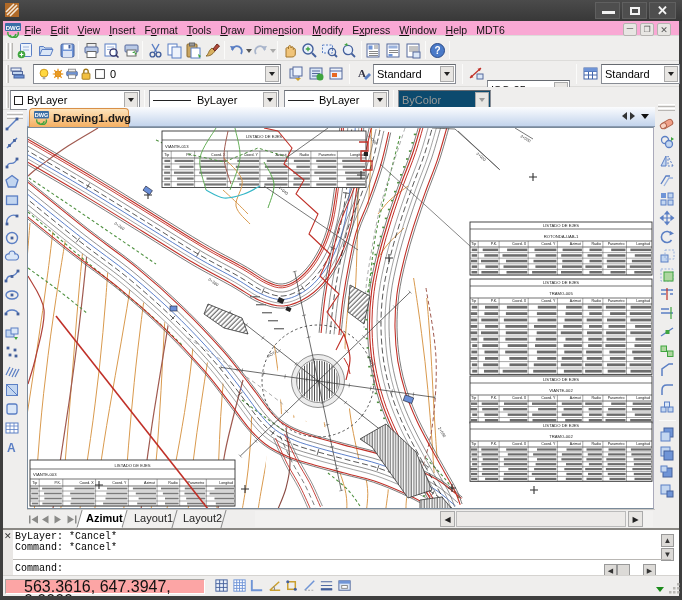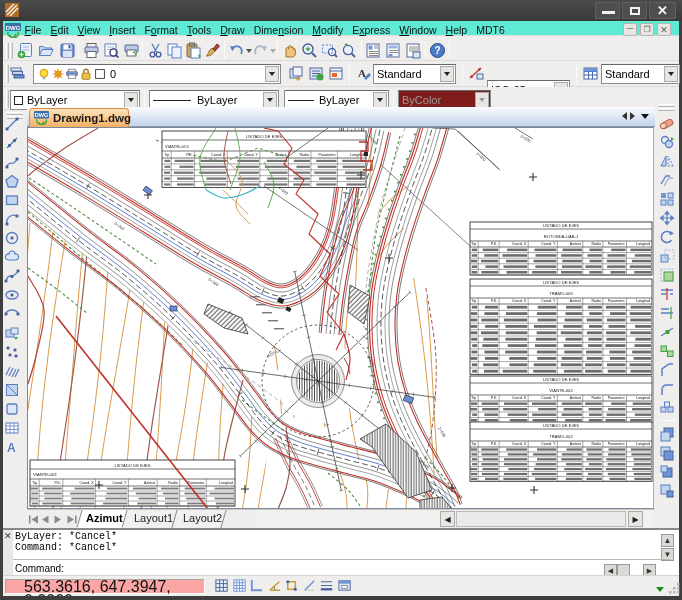--- a/index.html
+++ b/index.html
@@ -17,21 +17,21 @@
       <div style="position:absolute;left:6px;top:8px;width:13px;height:3px;background:#f2f2f2"></div>
     </div>
  <div style="position:absolute;left:622px;top:2px;width:25px;height:17px;background:#4e4e4e;border:1px solid #606060">
       <div style="position:absolute;left:7px;top:4px;width:10px;height:8px;border:2px solid #f2f2f2"></div>
     </div>
  <div style="position:absolute;left:649px;top:2px;width:27px;height:17px;background:#4e4e4e;border:1px solid #606060;color:#f5f5f5;text-align:center;font-size:13px;font-weight:bold;line-height:16px;font-family:'Liberation Sans',sans-serif">✕</div>
 </div>
 
 <div id="win">
 
-<div class="row" style="top:0;height:15px;background:#5eead4;border-bottom:1px solid #dddcda">
+<div class="row" style="top:0;height:15px;background:#f9a8d4;border-bottom:1px solid #dddcda">
  <svg width="16" height="15" style="position:absolute;left:2px;top:2px" viewBox="0 0 16 15">
         <rect x="0" y="0" width="16" height="8" rx="1" fill="#3a6ea5"></rect>
         <text x="8" y="6.5" font-size="6" font-weight="bold" fill="#fff" text-anchor="middle" font-family="Liberation Sans">DWG</text>
         <path d="M3,9 a4,4 0 0 0 8,2 M13,9 a4,4 0 0 1 -8,3" fill="none" stroke="#3fa53f" stroke-width="1.5"></path>
       </svg>
  <div style="position:absolute;left:17px;top:3px;font-size:10.5px;color:#111">
   <span style="margin:0 4.5px"><u>F</u>ile</span><span style="margin:0 4.5px"><u>E</u>dit</span><span style="margin:0 4.5px"><u>V</u>iew</span><span style="margin:0 4.5px"><u>I</u>nsert</span><span style="margin:0 4.5px">F<u>o</u>rmat</span><span style="margin:0 4.5px"><u>T</u>ools</span><span style="margin:0 4.5px"><u>D</u>raw</span><span style="margin:0 4.5px">Dime<u>n</u>sion</span><span style="margin:0 4.5px"><u>M</u>odify</span><span style="margin:0 4.5px">E<u>x</u>press</span><span style="margin:0 4.5px"><u>W</u>indow</span><span style="margin:0 4.5px"><u>H</u>elp</span><span style="margin:0 4.5px">MDT6</span>
  </div>
  <div style="position:absolute;left:620px;top:2px;width:14px;height:13px;background:#e8e6e3;border:1px solid #b5b3b0;border-radius:2px;font-size:9px;text-align:center;line-height:9px;color:#555">─</div>
  <div style="position:absolute;left:637px;top:2px;width:14px;height:13px;background:#e8e6e3;border:1px solid #b5b3b0;border-radius:2px;font-size:8px;text-align:center;line-height:12px;color:#555">❐</div>
@@ -263,21 +263,21 @@
           <div style="position:absolute;left:3px;top:5px;width:0;height:0;border:3.5px solid transparent;border-top:4.5px solid #222"></div>
         </div>
       </div>
       <div style="position:absolute;left:284px;top:90px;width:105px;height:20px;background:#fff;border:1px solid #888c94;border-top-color:#666a70;box-sizing:border-box;color:#000;font-size:11px;line-height:18px;white-space:nowrap">
         <div style="position:absolute;left:3px;top:0;right:16px;overflow:hidden"><span style="display:inline-block;width:26px;height:1px;background:#222;vertical-align:3px;margin-right:5px"></span>ByLayer</div>
         <div style="position:absolute;right:1px;top:1px;width:14px;height:16px;background:#e8e6e3;border:1px solid #aaa;box-sizing:border-box">
           <div style="position:absolute;left:3px;top:5px;width:0;height:0;border:3.5px solid transparent;border-top:4.5px solid #222"></div>
         </div>
       </div>
       <div style="position:absolute;left:393px;top:90px;width:1px;height:20px;background:#c7c5c2;border-right:1px solid #fbfbfa"></div>
-      <div style="position:absolute;left:398px;top:90px;width:93px;height:20px;background:#7f1d1d;border:1px solid #888c94;border-top-color:#666a70;box-sizing:border-box;color:#9a9a98;font-size:11px;line-height:18px;white-space:nowrap">
+      <div style="position:absolute;left:398px;top:90px;width:93px;height:20px;background:#0c4a6e;border:1px solid #888c94;border-top-color:#666a70;box-sizing:border-box;color:#9a9a98;font-size:11px;line-height:18px;white-space:nowrap">
         <div style="position:absolute;left:3px;top:0;right:16px;overflow:hidden">ByColor</div>
         <div style="position:absolute;right:1px;top:1px;width:14px;height:16px;background:#e8e6e3;border:1px solid #aaa;box-sizing:border-box">
           <div style="position:absolute;left:3px;top:5px;width:0;height:0;border:3.5px solid transparent;border-top:4.5px solid #999"></div>
         </div>
       </div>
     </div>
 
 </div>
 
 <div style="position:absolute;left:3px;top:110px;width:24px;height:420px;background:#efeeed">
@@ -1265,21 +1265,21 @@
 </div>
 
 <div style="position:absolute;left:3px;top:528px;width:676px;height:47px;background:#fff;border-top:2px solid #8a8884">
  <div style="position:absolute;left:0;top:0;width:10px;height:47px;background:#e9e7e5"></div>
  <span style="position:absolute;left:1px;top:1px;font-size:9px;color:#333">✕</span>
  <div style="position:absolute;left:12px;top:2px;font-family:'Liberation Mono',monospace;font-size:10px;color:#000;line-height:10.5px;white-space:pre">ByLayer: *Cancel*
 Command: *Cancel*</div>
  <div style="position:absolute;left:658px;top:4px;width:13px;height:13px;background:#dcdad7;border:1px solid #999;text-align:center;font-size:8px;line-height:12px;color:#333">▲</div>
  <div style="position:absolute;left:658px;top:18px;width:13px;height:13px;background:#dcdad7;border:1px solid #999;text-align:center;font-size:8px;line-height:12px;color:#333">▼</div>
  <div style="position:absolute;left:10px;top:29px;right:8px;height:1px;background:#b9b7b4"></div>
- <div style="position:absolute;left:12px;top:33px;font-family:Liberation Sans, sans-serif;font-size:10px;color:#000">Command:</div>
+ <div style="position:absolute;left:12px;top:33px;font-family:Liberation Mono, monospace;font-size:10px;color:#000">Command:</div>
  <div style="position:absolute;left:601px;top:34px;width:13px;height:12px;background:#dcdad7;border:1px solid #999;text-align:center;font-size:7px;line-height:11px;color:#333">◀</div>
  <div style="position:absolute;left:614px;top:34px;width:13px;height:12px;background:#dcdad7;border:1px solid #999"></div>
  <div style="position:absolute;left:640px;top:34px;width:13px;height:12px;background:#dcdad7;border:1px solid #999;text-align:center;font-size:7px;line-height:11px;color:#333">▶</div>
 </div>
 
 <div style="position:absolute;left:3px;top:575px;width:676px;height:21px;background:#efeeed;border-top:1px solid #d5d3d0">
  <div style="position:absolute;left:2px;top:3px;width:200px;height:15px;background:#fca5a5;border:1px solid #a8a6a2;border-bottom-color:#fff;border-right-color:#fff;font-size:16px;line-height:14px;padding-left:18px;color:#111">563.3616, 647.3947, 0.0000</div>
  <div style="position:absolute;left:653px;top:11px;width:0;height:0;border:4px solid transparent;border-top:5px solid #1a8a1a"></div>
  <svg width="12" height="12" style="position:absolute;left:666px;top:7px">
       <g fill="#b9b7b4">

